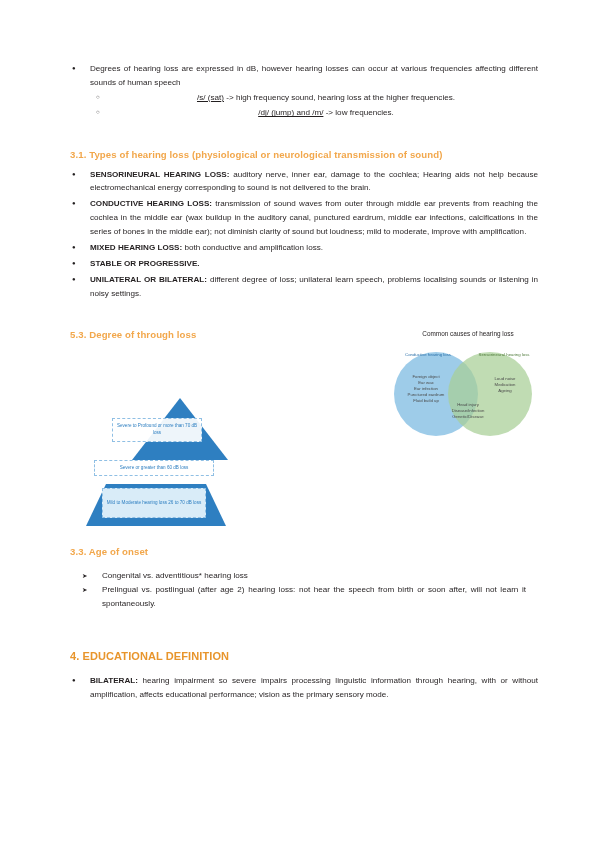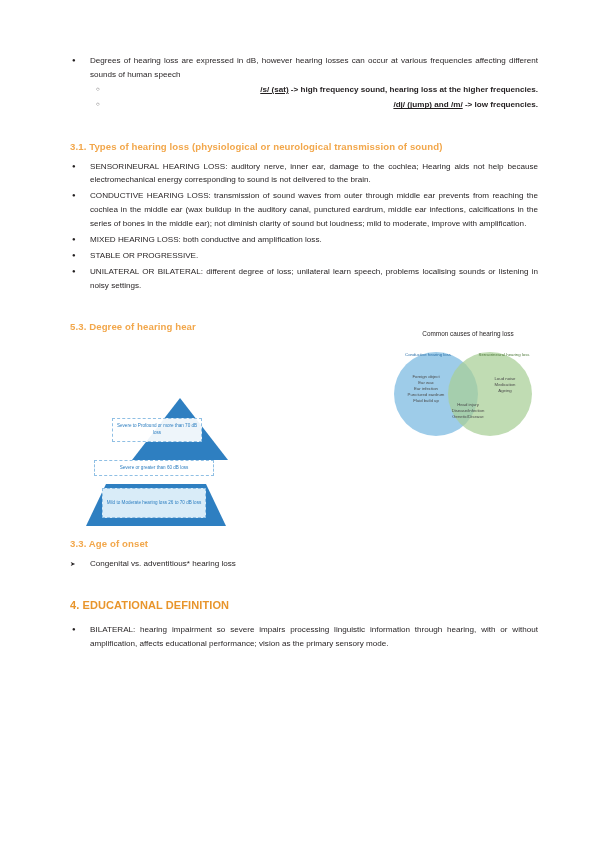--- a/index.html
+++ b/index.html
@@ -18,21 +18,21 @@
   .page {
     position: relative;
     width: 600px;
     height: 848px;
     padding: 0;
     box-sizing: border-box;
   }
   .content {
     position: absolute;
     left: 68px;
-    top: 54px;
+    top: 62px;
     width: 470px;
   }
   ul.lvl1 {
     list-style: none;
     margin: 0;
     padding: 0;
   }
   ul.lvl1 > li {
     position: relative;
     padding-left: 22px;
@@ -53,55 +53,54 @@
   ul.lvl2 {
     list-style: none;
     margin: 0;
     padding: 0;
   }
   ul.lvl2 > li {
     position: relative;
     padding-left: 24px;
     font-size: 8.1px;
     line-height: 1.9;
-    text-align: right;
-    font-weight: bold;
+    text-align: center;
   }
   ul.lvl2 > li::before {
     content: "\25CB";
     position: absolute;
     left: 6px;
     top: 0;
     font-size: 6px;
     line-height: 2.55;
     color: #231f20;
   }
   ul.arrow {
     list-style: none;
-    margin: 0;
+    margin: 12px;
     padding: 0;
   }
   ul.arrow > li {
     position: relative;
     padding-left: 22px;
     font-size: 8.1px;
     line-height: 1.72;
     text-align: justify;
   }
   ul.arrow > li::before {
     content: "\27A4";
     position: absolute;
     left: 2px;
     top: 0;
     font-size: 6.5px;
     line-height: 2.1;
     color: #231f20;
   }
   .u { text-decoration: underline; }
-  .b { font-weight: normal; }
+  .b { font-weight: bold; }
   h3.heading {
     color: #f2a74b;
     font-size: 9.6px;
     font-weight: bold;
     margin: 28px 0 8px 0;
     padding-left: 2px;
     letter-spacing: 0.1px;
   }
   h2.heading-main {
     color: #e8952c;
@@ -238,32 +237,33 @@
       <li>
         <span class="b">STABLE OR PROGRESSIVE.</span><span></span>
       </li>
       <li>
         <span class="b">UNILATERAL OR BILATERAL:</span><span> different degree of loss; unilateral learn speech, problems localising sounds or listening in noisy settings.</span>
       </li>
     </ul>
 
     <h3 class="heading">
       <span>5.3.</span>
-      <span>Degree of hearing hear</span>
+      <span>Degree of through loss</span>
     </h3>
 
     <div style="height:170px;"></div>
 
     <h3 class="heading">
       <span>3.3.</span>
       <span>Age of onset</span>
     </h3>
 
     <ul class="arrow">
       <li>Congenital vs. adventitious* hearing loss</li>
+      <li>Prelingual vs. postlingual (after age 2) hearing loss: not hear the speech from birth or soon after, will not learn it spontaneously.</li>
     </ul>
 
     <div style="height:28px;"></div>
 
     <h2 class="heading-main">
       <span>4.</span>
       <span>EDUCATIONAL DEFINITION</span>
     </h2>
 
     <div style="height:12px;"></div>

